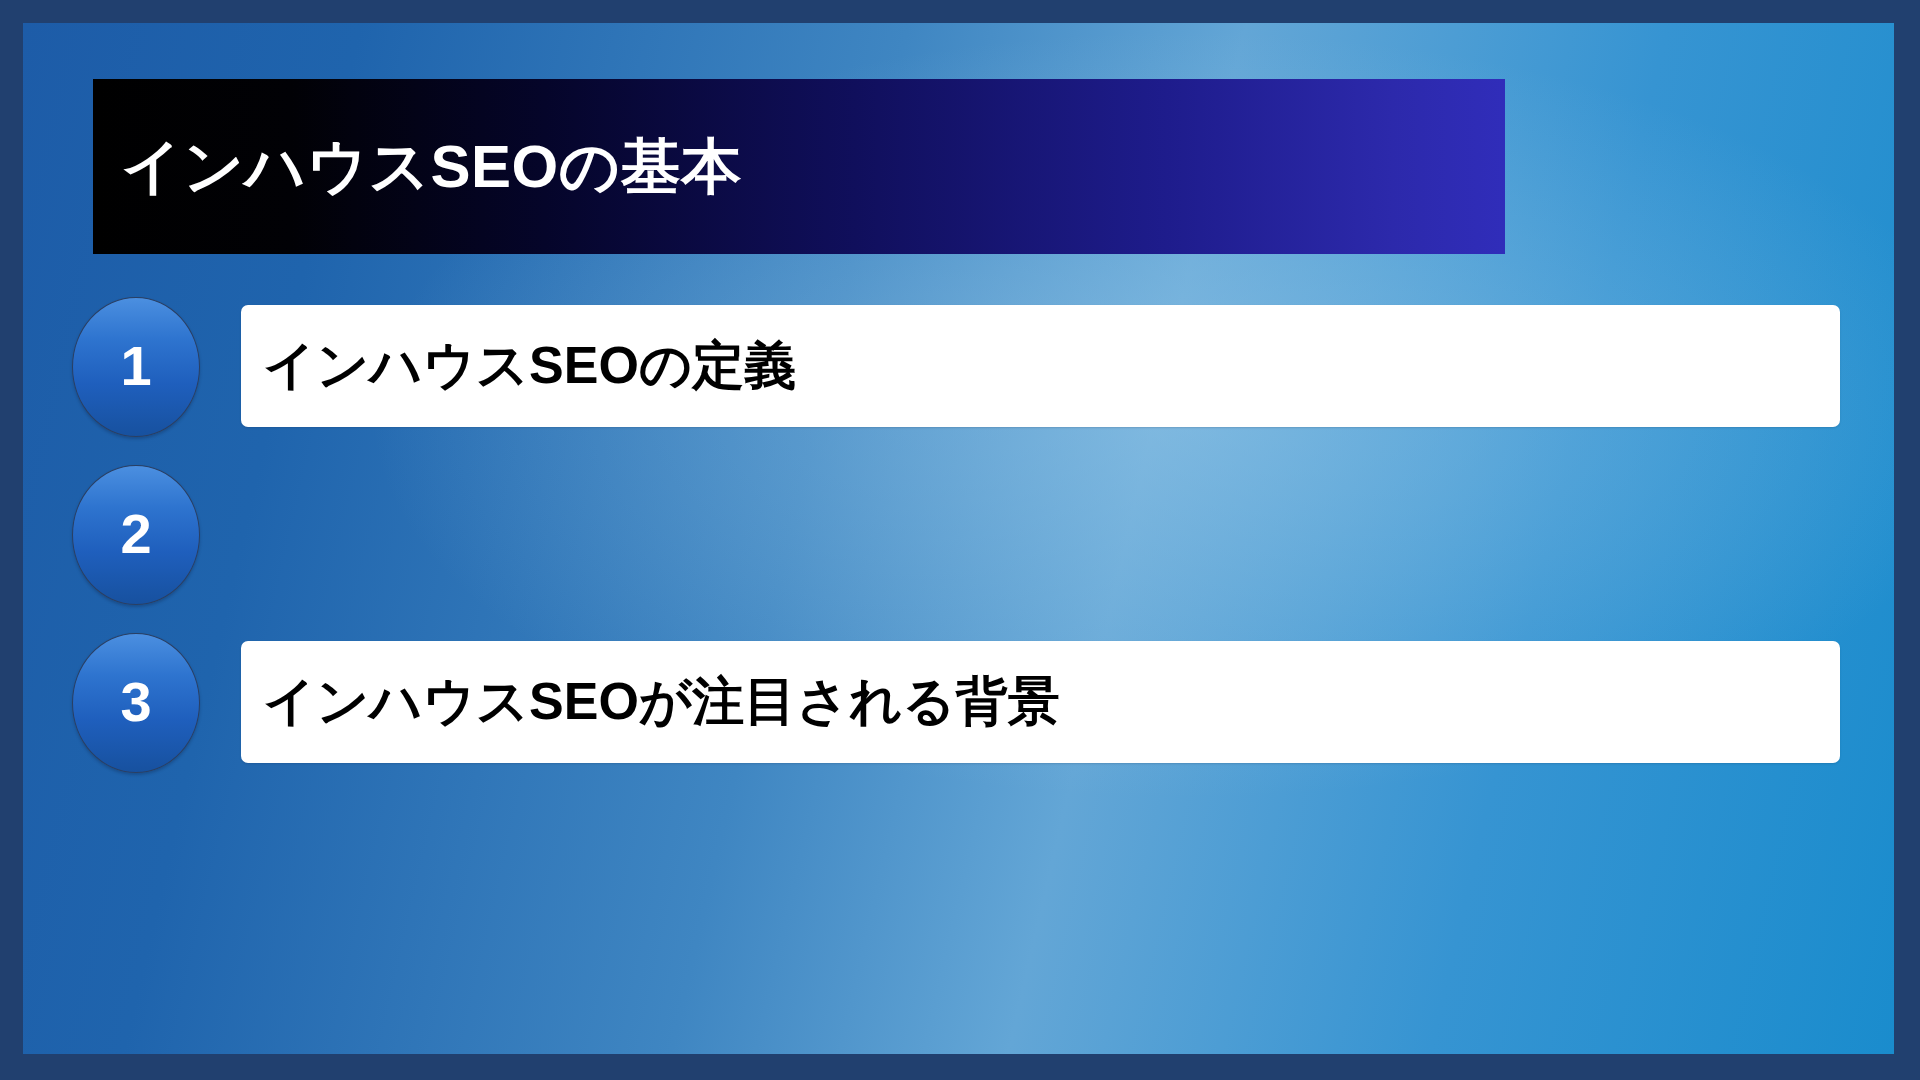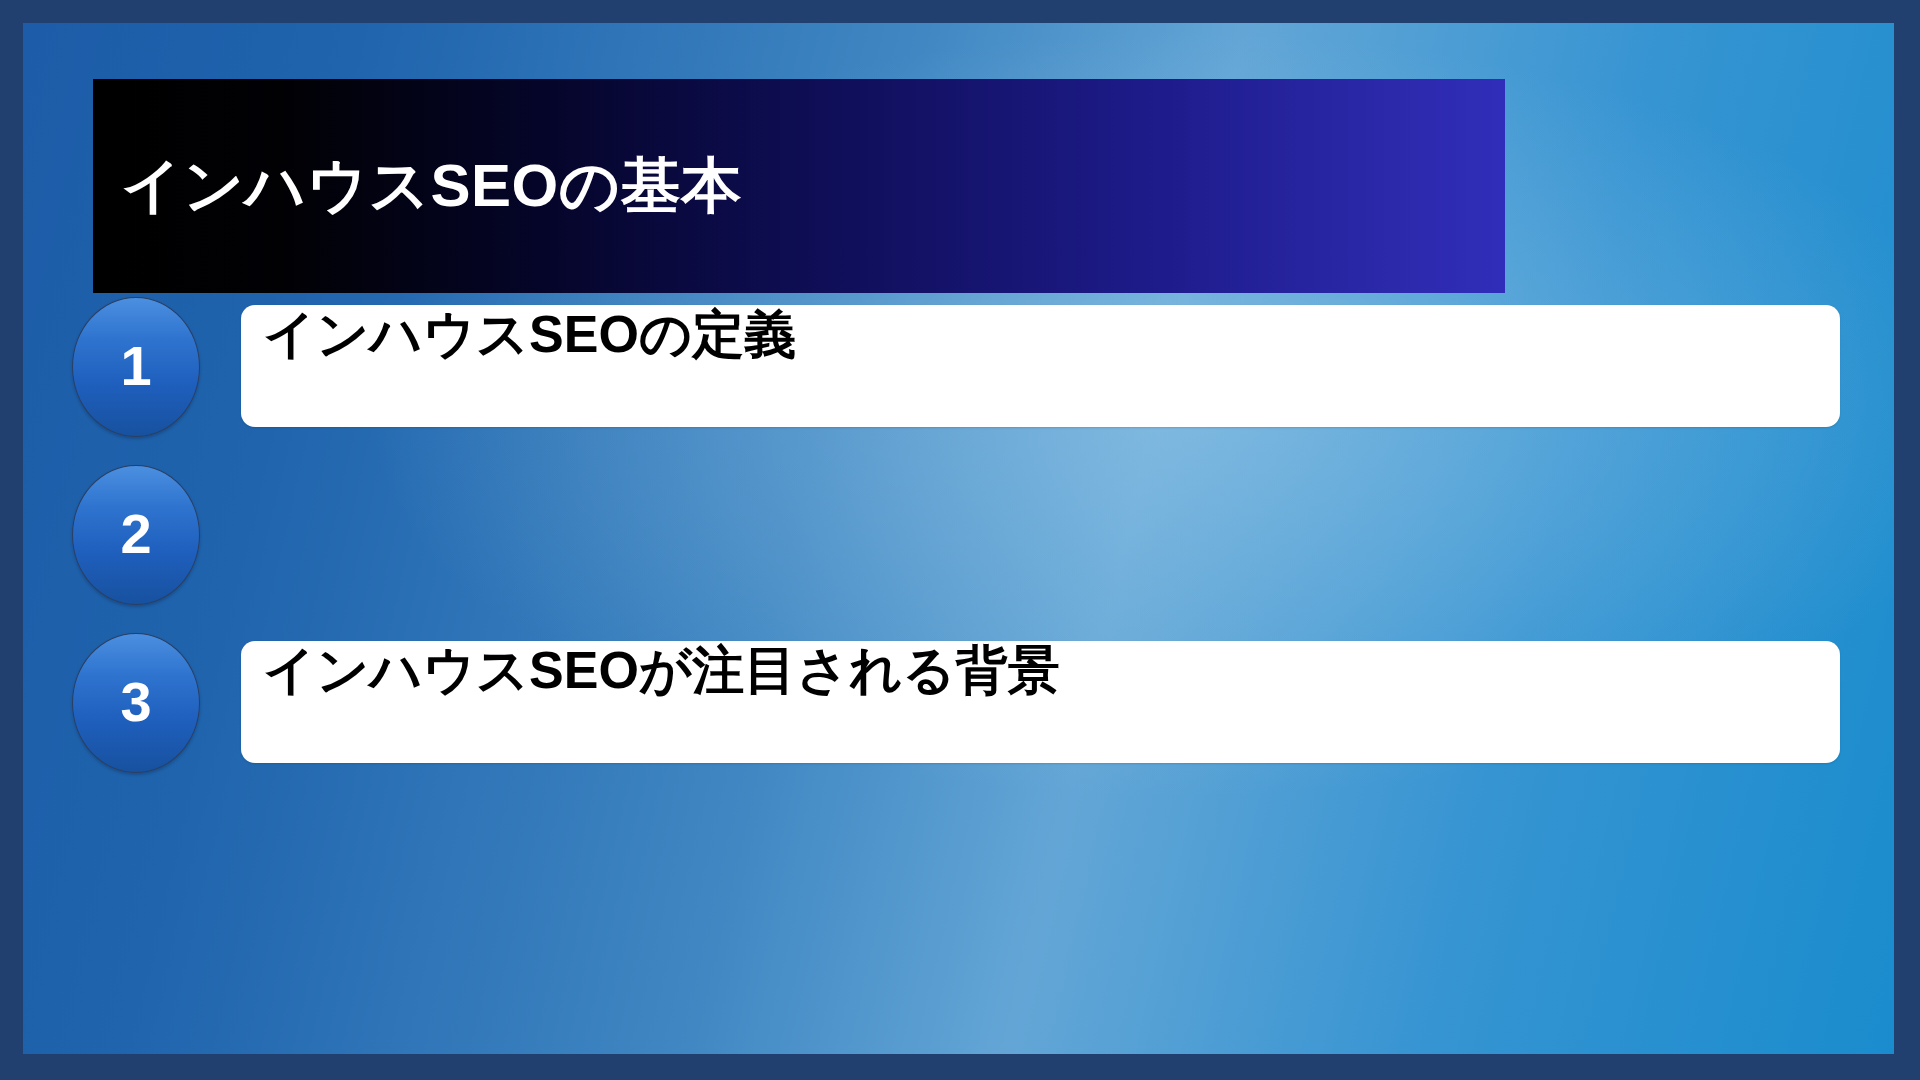--- a/index.html
+++ b/index.html
@@ -33,21 +33,21 @@
       linear-gradient(103deg, #1d5ca8 0%, #1f64ad 16%, #3f86c2 42%, #63a6d6 58%, #3694d2 78%, #1a8ccd 100%);
     overflow: hidden;
   }
 
   
   .title-bar {
     position: absolute;
     left: 70px;
     top: 56px;
     width: 1412px;
-    height: 214px;
+    height: 175px;
     background: linear-gradient(90deg, #000000 0%, #010105 14%, #05052a 32%, #100f5c 54%, #1e1c8c 76%, #2c29ab 92%, #302dba 100%);
     display: flex;
     align-items: center;
   }
   .title-text {
     color: #ffffff;
     font-size: 60px;
     font-weight: bold;
     letter-spacing: 0.5px;
     padding-left: 28px;
@@ -93,22 +93,23 @@
     top: -1px;
   }
 
   .card {
     position: absolute;
     left: 218px;
     top: 0;
     right: 54px;
     height: 122px;
     background: #ffffff;
-    border-radius: 14px;
+    border-radius: 7px;
     display: flex;
+    align-items: center;
     box-shadow: 0 1px 2px rgba(10,30,60,0.16);
   }
   .card-text {
     color: #000000;
     font-size: 52px;
     font-weight: bold;
     padding-left: 22px;
     line-height: 1.15;
     white-space: nowrap;
     overflow: hidden;

